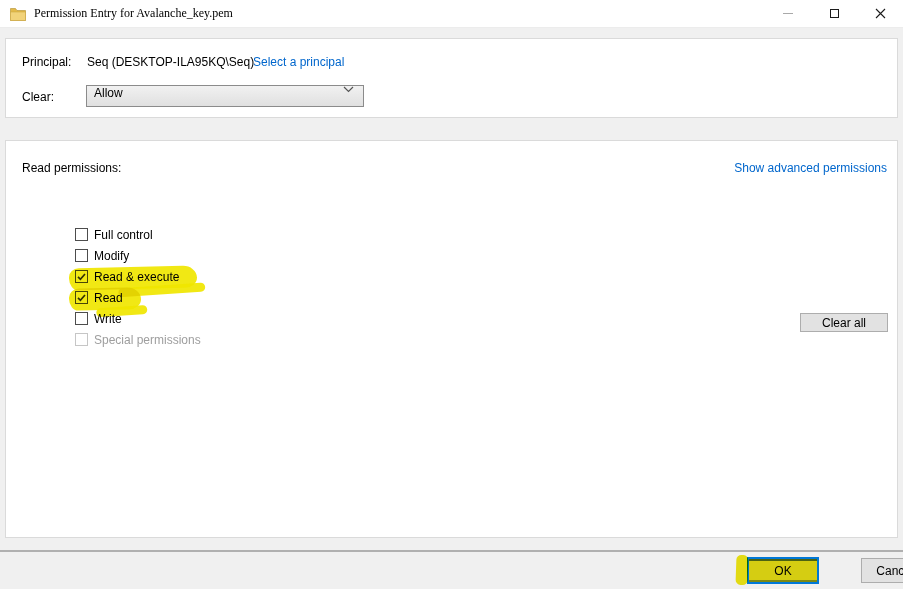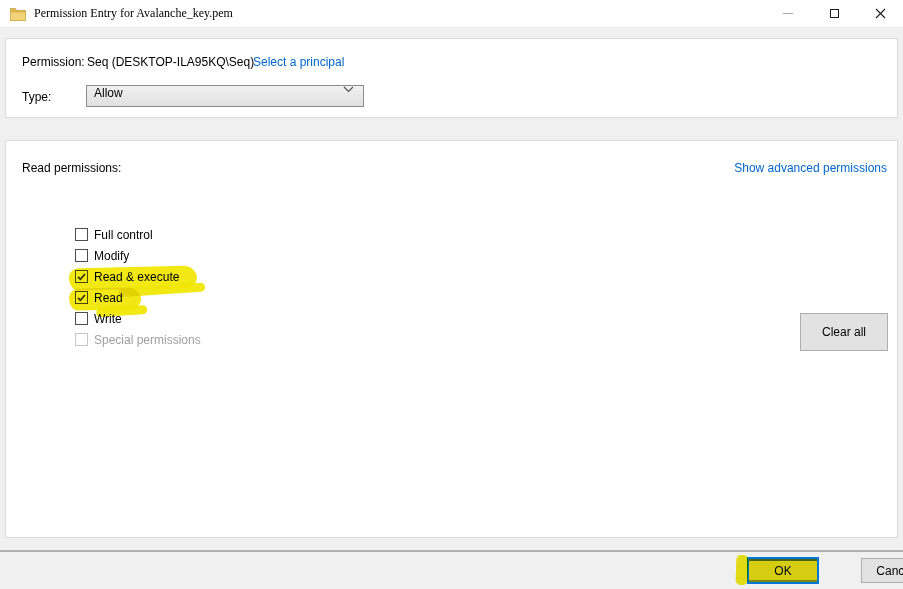--- a/index.html
+++ b/index.html
@@ -80,21 +80,21 @@
     content:"";position:absolute;left:38%;right:-7px;bottom:-6px;height:9px;
     background:var(--hl-yellow);transform:rotate(-2.6deg);border-radius:8px;
   }
   
   .btn{
     position:absolute;background:var(--btn-face);
     border:1px solid var(--btn-border);
     font-family:inherit;font-size:12px;color:#000;
     display:flex;align-items:center;justify-content:center;cursor:pointer;
   }
-  .clear-all{right:9px;top:172px;width:88px;height:38px;}
+  .clear-all{right:9px;top:172px;width:88px;height:19px;}
   .separator{
     position:absolute;left:0;top:550px;width:903px;height:2px;background:#b0b0b0;
   }
   .ok-btn{
     left:747px;top:557px;width:72px;height:27px;
     border:2px solid var(--default-btn-blue);
   }
   .ok-hl{
     position:absolute;inset:0;mix-blend-mode:multiply;pointer-events:none;
     background:var(--hl-yellow);
@@ -129,25 +129,25 @@
     <div class="glyph-max"></div>
   </div>
   <div class="caption-btn close">
     <svg class="x" width="11" height="11" viewBox="0 0 11 11">
       <path d="M1 1 L10 10 M10 1 L1 10"></path>
     </svg>
   </div>
 </div>
 
 <div class="panel panel1">
-  <span class="lbl" style="left:16px;top:16px;">Permission:</span>
+  <span class="lbl" style="left:16px;top:16px;">Principal:</span>
   <span class="lbl" style="left:81px;top:16px;">Seq (DESKTOP-ILA95KQ\Seq)</span>
   <a class="lbl link" style="left:247px;top:16px;">Select a principal</a>
 
-  <span class="lbl" style="left:16px;top:51px;">Type:</span>
+  <span class="lbl" style="left:16px;top:51px;">Clear:</span>
   <div class="combobox">
     <span class="value">Allow</span>
     <span class="chev">
       <svg class="chevron" width="11" height="7" viewBox="0 0 11 7">
           <path d="M1 1 L5.5 5.5 L10 1"></path>
         </svg>
     </span>
   </div>
 </div>
 

